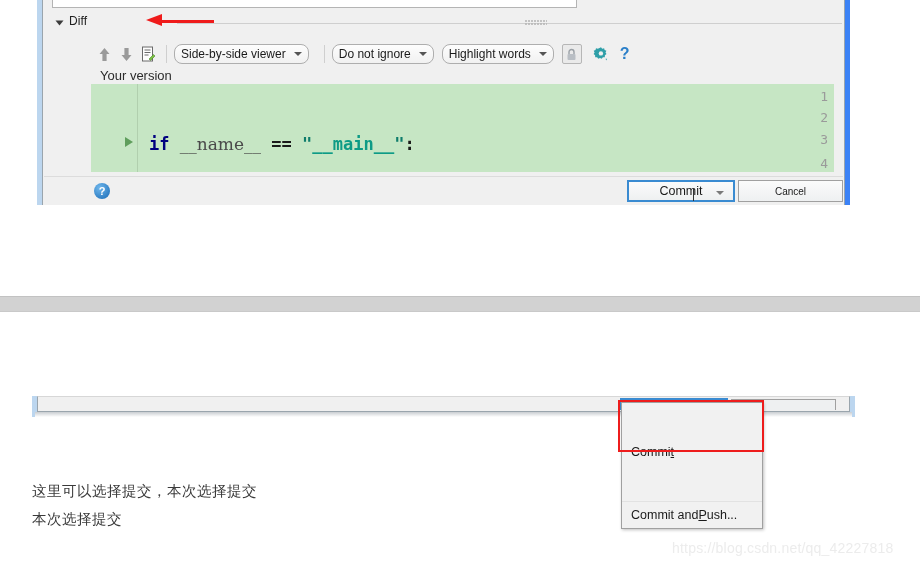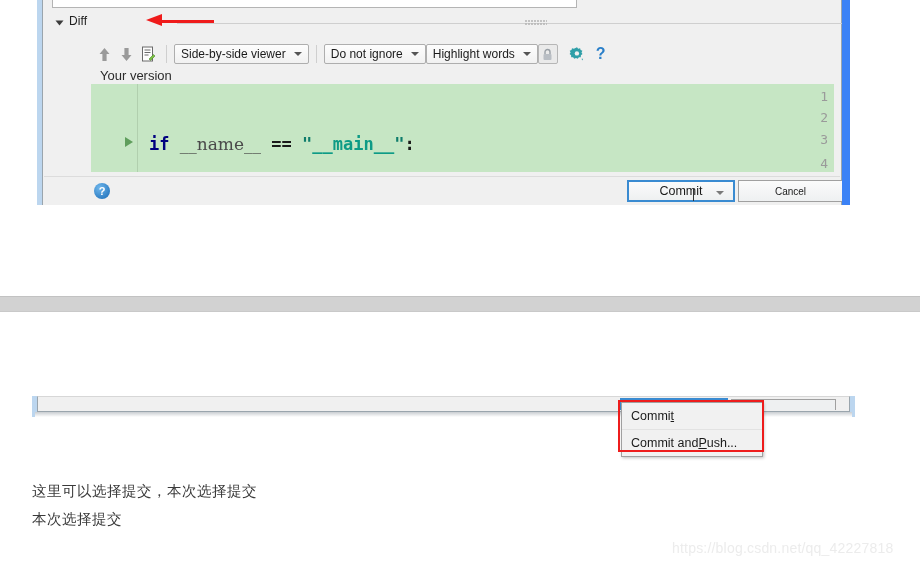--- a/index.html
+++ b/index.html
@@ -8,21 +8,21 @@
     background:#ffffff;
     font-family:"Liberation Sans","DejaVu Sans",sans-serif;
     -webkit-font-smoothing:antialiased;
   }
 
   
   #frag1{
     position:absolute;left:37px;top:0;width:813px;height:205px;
     background:#f0f0f0;
     border-left:5px solid #bcd6ef;
-    border-right:8px solid #3b82f6;
+    border-right:5px solid #3b82f6;
     box-sizing:border-box;
     overflow:hidden;
   }
   #frag1-inner{position:absolute;left:0;top:0;right:0;bottom:0;
     background:#f0f0f0;border-left:1px solid #9aa5ad;border-right:1px solid #9aa5ad;box-sizing:border-box;}
 
   
   .msgbox{
     position:absolute;left:9px;top:-14px;width:525px;height:22px;
     background:#ffffff;border:1px solid #b4b4b4;box-sizing:border-box;
@@ -45,22 +45,22 @@
   .arrow-diff .shaft{position:absolute;left:14px;top:2px;width:54px;height:3px;background:#ef1b1b;}
   .arrow-diff .head{position:absolute;left:0;top:-4px;width:0;height:0;
     border-right:16px solid #ef1b1b;border-top:6px solid transparent;border-bottom:6px solid transparent;}
 
   
   .difftoolbar{position:absolute;left:50px;top:42px;height:24px;display:flex;align-items:center;gap:0;}
   .tb-icon{width:22px;height:22px;display:flex;align-items:center;justify-content:center;}
   .tb-sep{width:1px;height:18px;background:#cfcfcf;margin:0 7px;}
   .combo{
     height:20px;border:1px solid #aeaeae;background:linear-gradient(#fdfdfd,#f1f1f1);
-    border-radius:2px;display:flex;align-items:center;padding:0 6px;font-size:12px;color:#1a1a1a;
-    box-sizing:border-box;
+    border-radius:8px;display:flex;align-items:center;padding:0 6px;font-size:12px;color:#1a1a1a;
+    box-sizing:border-box;margin-right:8px;
   }
   .combo .cv{margin-right:8px;white-space:nowrap;}
   .combo .chev{width:0;height:0;border-left:4px solid transparent;border-right:4px solid transparent;
     border-top:4px solid #555;}
   .lockbtn{width:20px;height:20px;border:1px solid #b6b6b6;background:#eaeaea;border-radius:2px;
     display:flex;align-items:center;justify-content:center;box-sizing:border-box;margin-right:8px;}
   .qmark{font-size:16px;font-weight:bold;color:#2a7fc9;margin-left:8px;}
 
   
   .yourver{position:absolute;left:57px;top:68px;font-size:13px;color:#2b2b2b;}
@@ -115,21 +115,21 @@
   #frag2-edgeR{position:absolute;left:850px;top:396px;width:5px;height:21px;background:#bcd6ef;}
   .f2-commitbtn{position:absolute;left:620px;top:398px;width:108px;height:12px;
     border:2px solid #3a8bd1;border-bottom:none;background:#eef0f1;box-sizing:border-box;}
   .f2-cancelbtn{position:absolute;left:731px;top:399px;width:105px;height:11px;
     border:1px solid #a0a0a0;border-bottom:none;background:#eef0f1;box-sizing:border-box;}
 
   
   .ctxmenu{position:absolute;left:621px;top:402px;width:140px;
     background:#f1f1f1;border:1px solid #a0a0a0;box-shadow:1px 1px 3px rgba(0,0,0,.25);}
   .ctxitem{height:26px;display:flex;align-items:center;padding-left:9px;
-    font-size:12.5px;color:#1a1a1a;}
+    font-size:12.5px;color:#1a1a1a;margin-top:36px;}
   .ctxitem + .ctxitem{border-top:1px solid #e2e2e2;}
   .ctxitem u{text-decoration:underline;}
   .redbox{position:absolute;left:618px;top:400px;width:146px;height:52px;
     border:2px solid #ee1c1c;box-sizing:border-box;pointer-events:none;}
 
   
   .anno{position:absolute;left:32px;font-size:14.5px;color:#3a3a3a;
     font-family:"DejaVu Sans","Liberation Sans",sans-serif;letter-spacing:.5px;}
   #anno1{top:482px;}
   #anno2{top:510px;}

